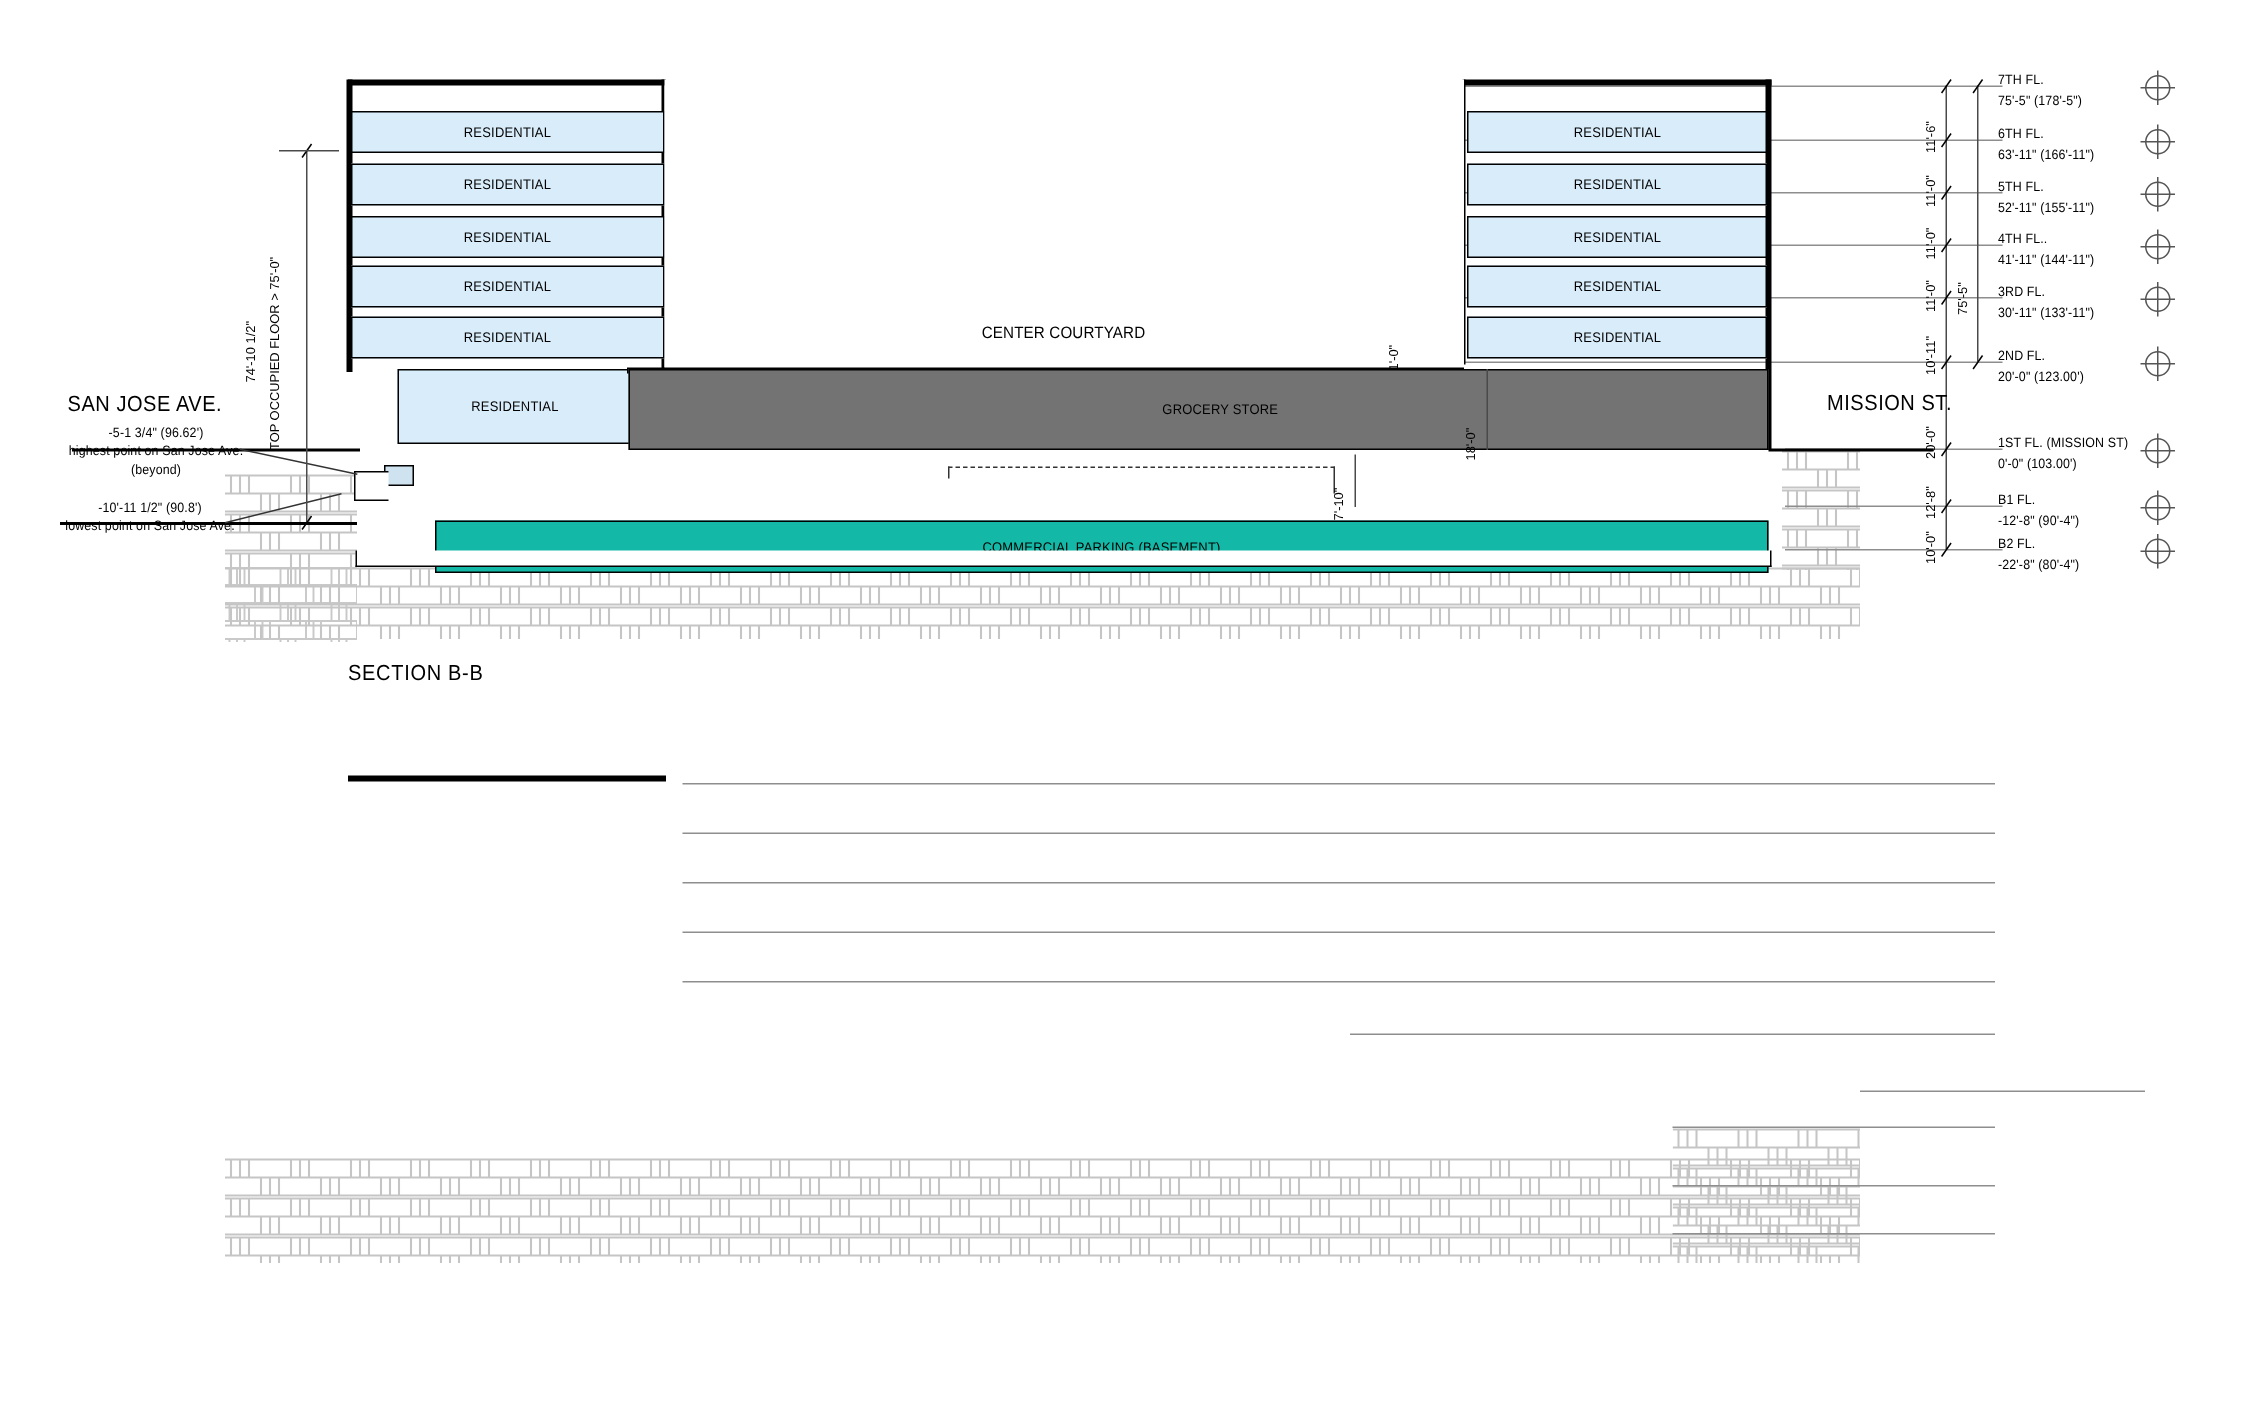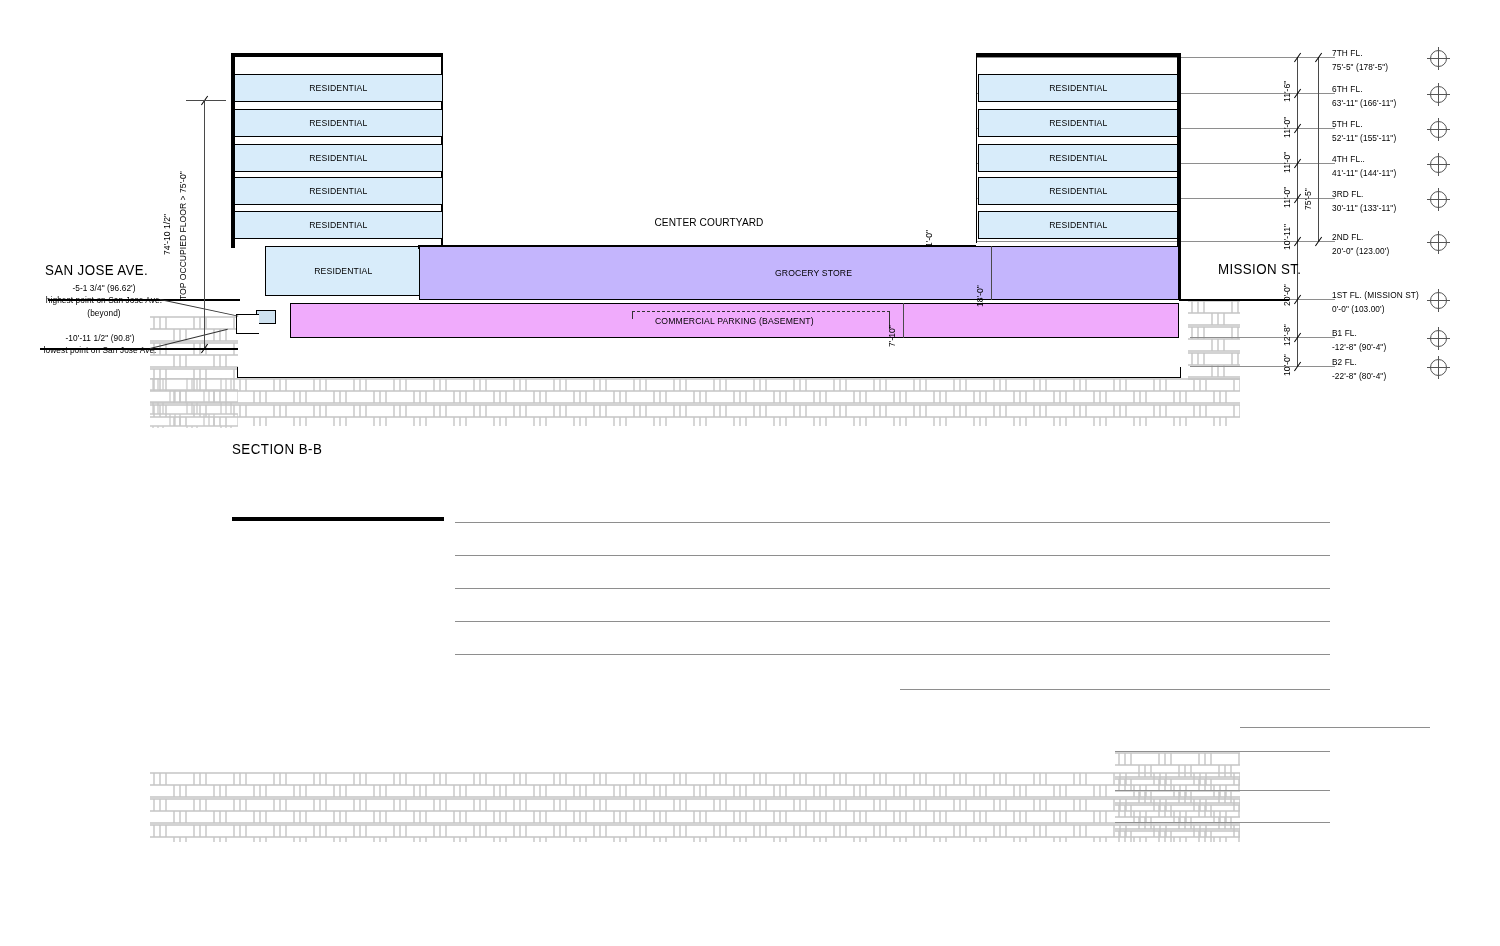--- a/index.html
+++ b/index.html
@@ -17,22 +17,22 @@
   .big{font-size:14.5px;letter-spacing:.4px;}
   .med{font-size:11px;}
   .t9{font-size:9px;}
 
   
   .room{position:absolute;box-sizing:border-box;border:1.6px solid #000;
         display:flex;align-items:center;justify-content:center;}
   .room span{font-size:9.3px;letter-spacing:.15px;transform:scaleX(.93);}
   .res{background:#d8ecfa;justify-content:center;}
   .resdk{background:#bfe0f7;}
-  .groc{background:#c4b5fd;padding-left:30px;}
-  .compark{background:#f0abfc;}
+  .groc{background:#737373;padding-left:30px;}
+  .compark{background:#14b8a6;margin-top:44px;}
   .hl2{position:absolute;background:#000;height:2px;}
   .hl3{position:absolute;background:#000;height:3.5px;}
   .vl{position:absolute;background:#000;width:1px;}
   .vl2{position:absolute;background:#000;width:2.4px;}
   .vl3{position:absolute;background:#000;width:4px;}
   .gl{position:absolute;background:#8e8e8e;height:1px;}
   .leader{position:absolute;background:#333;height:.8px;transform-origin:left center;}
   .dim{position:absolute;background:#4a4a4a;width:.8px;}
   .dimh{position:absolute;background:#4a4a4a;height:.8px;}
   .tick{position:absolute;width:11px;height:.9px;background:#000;

